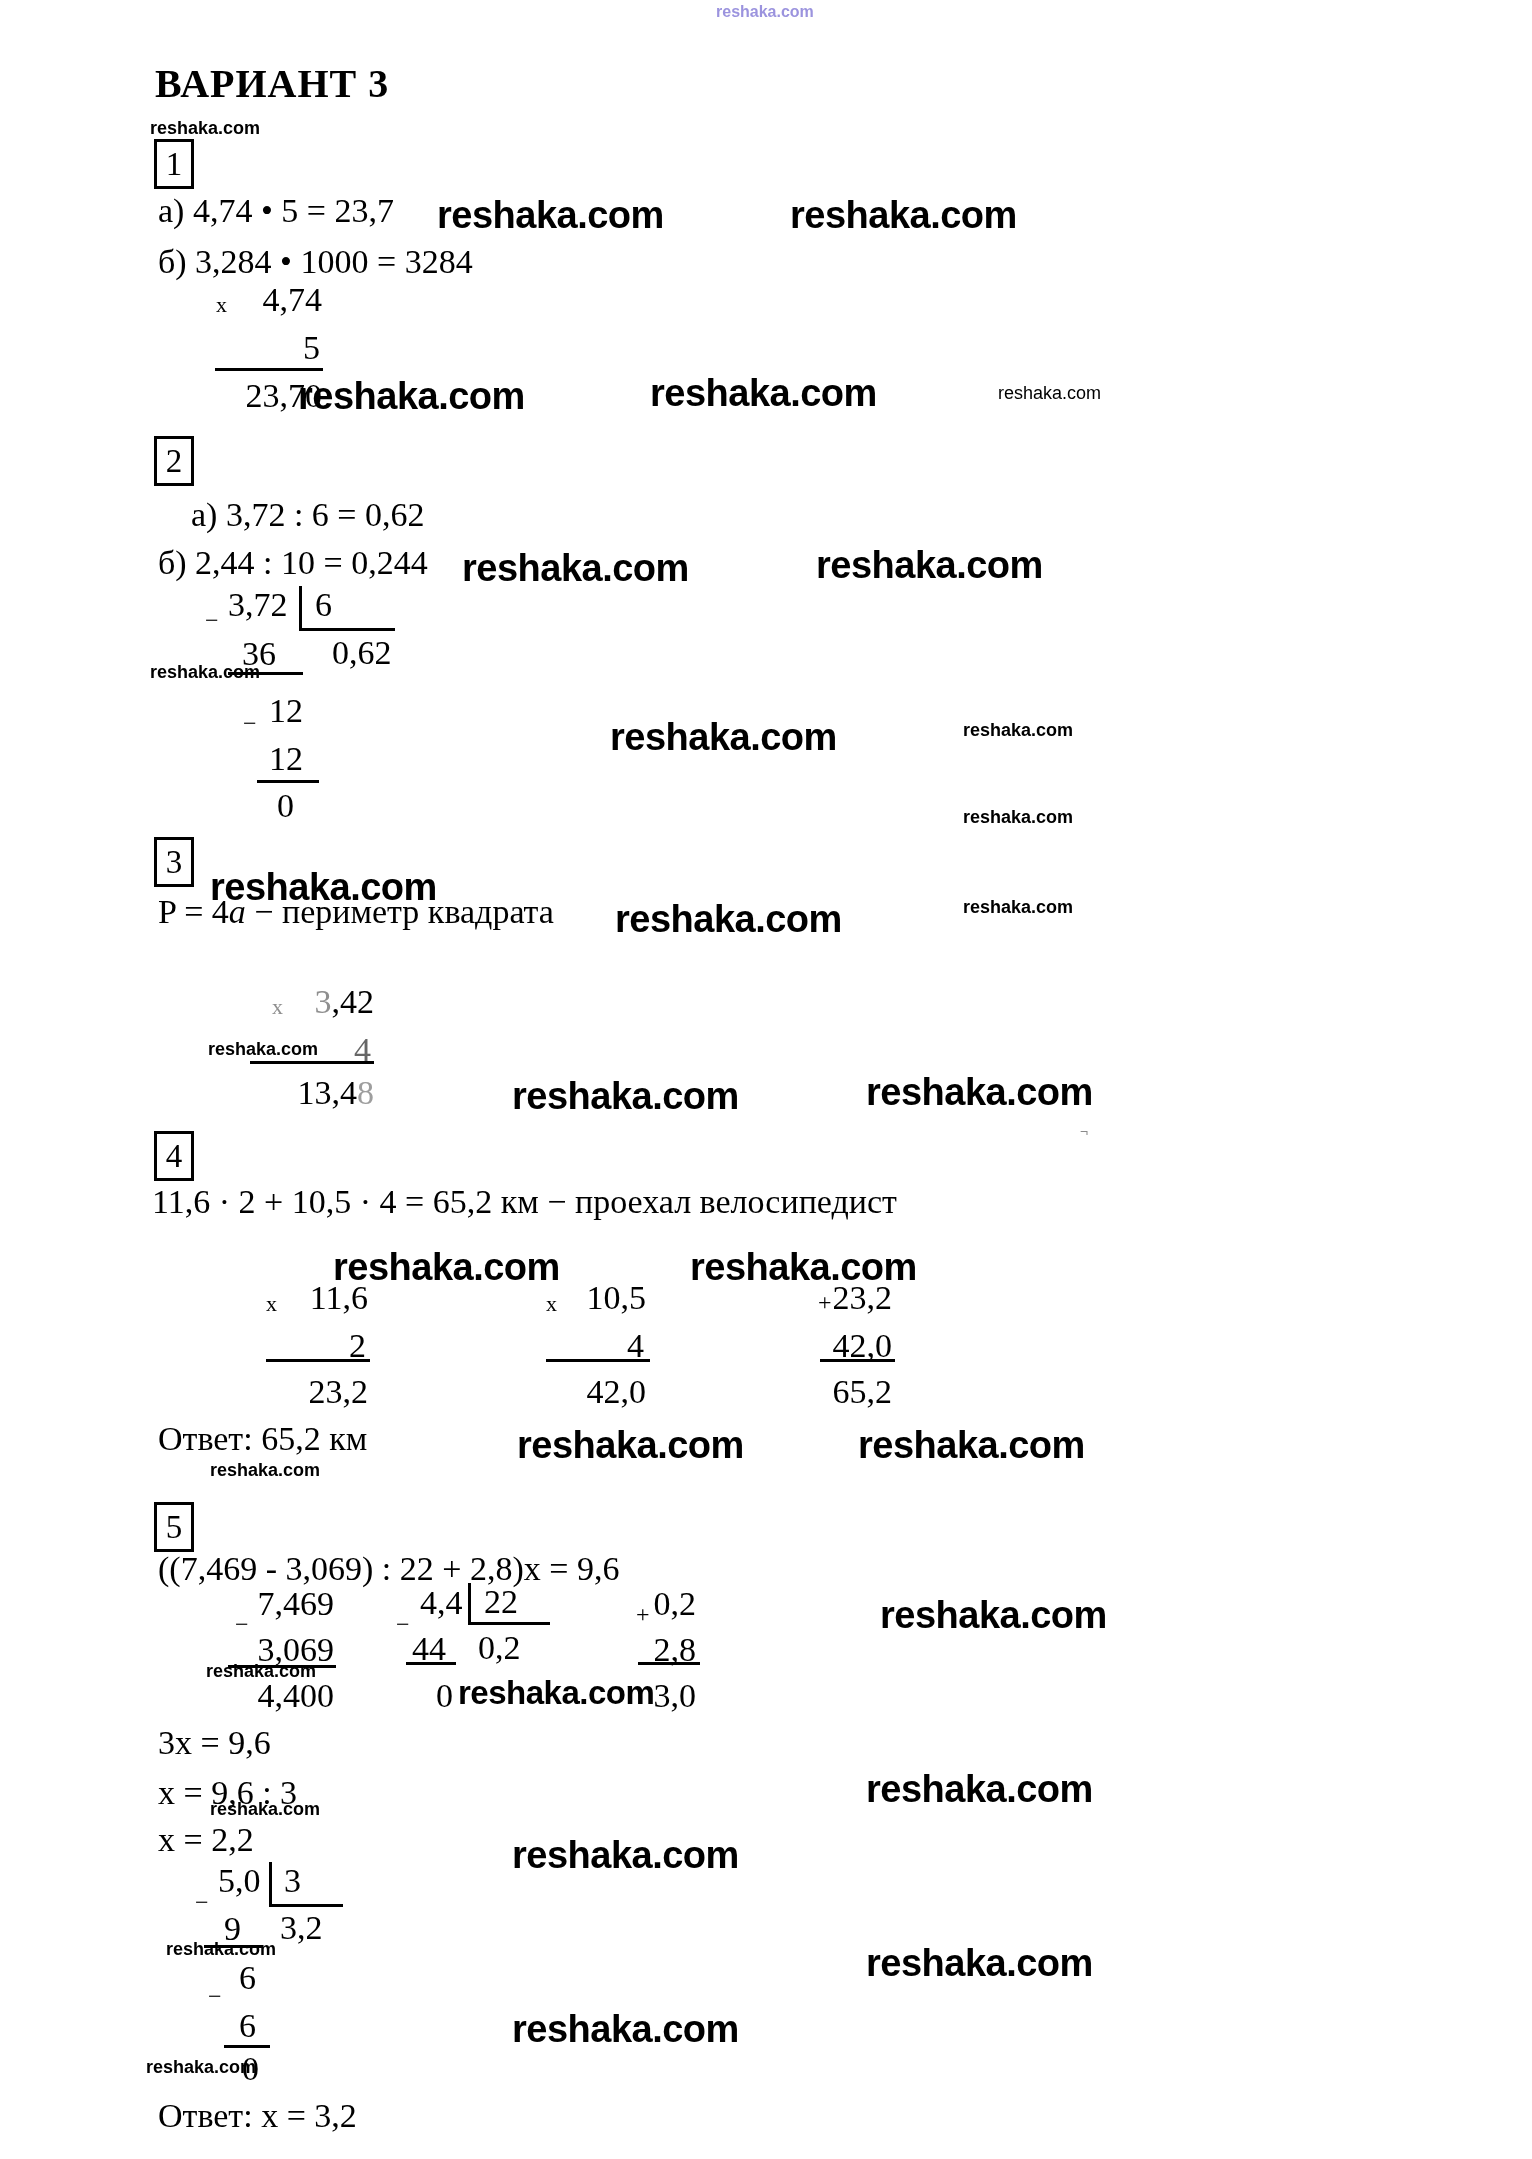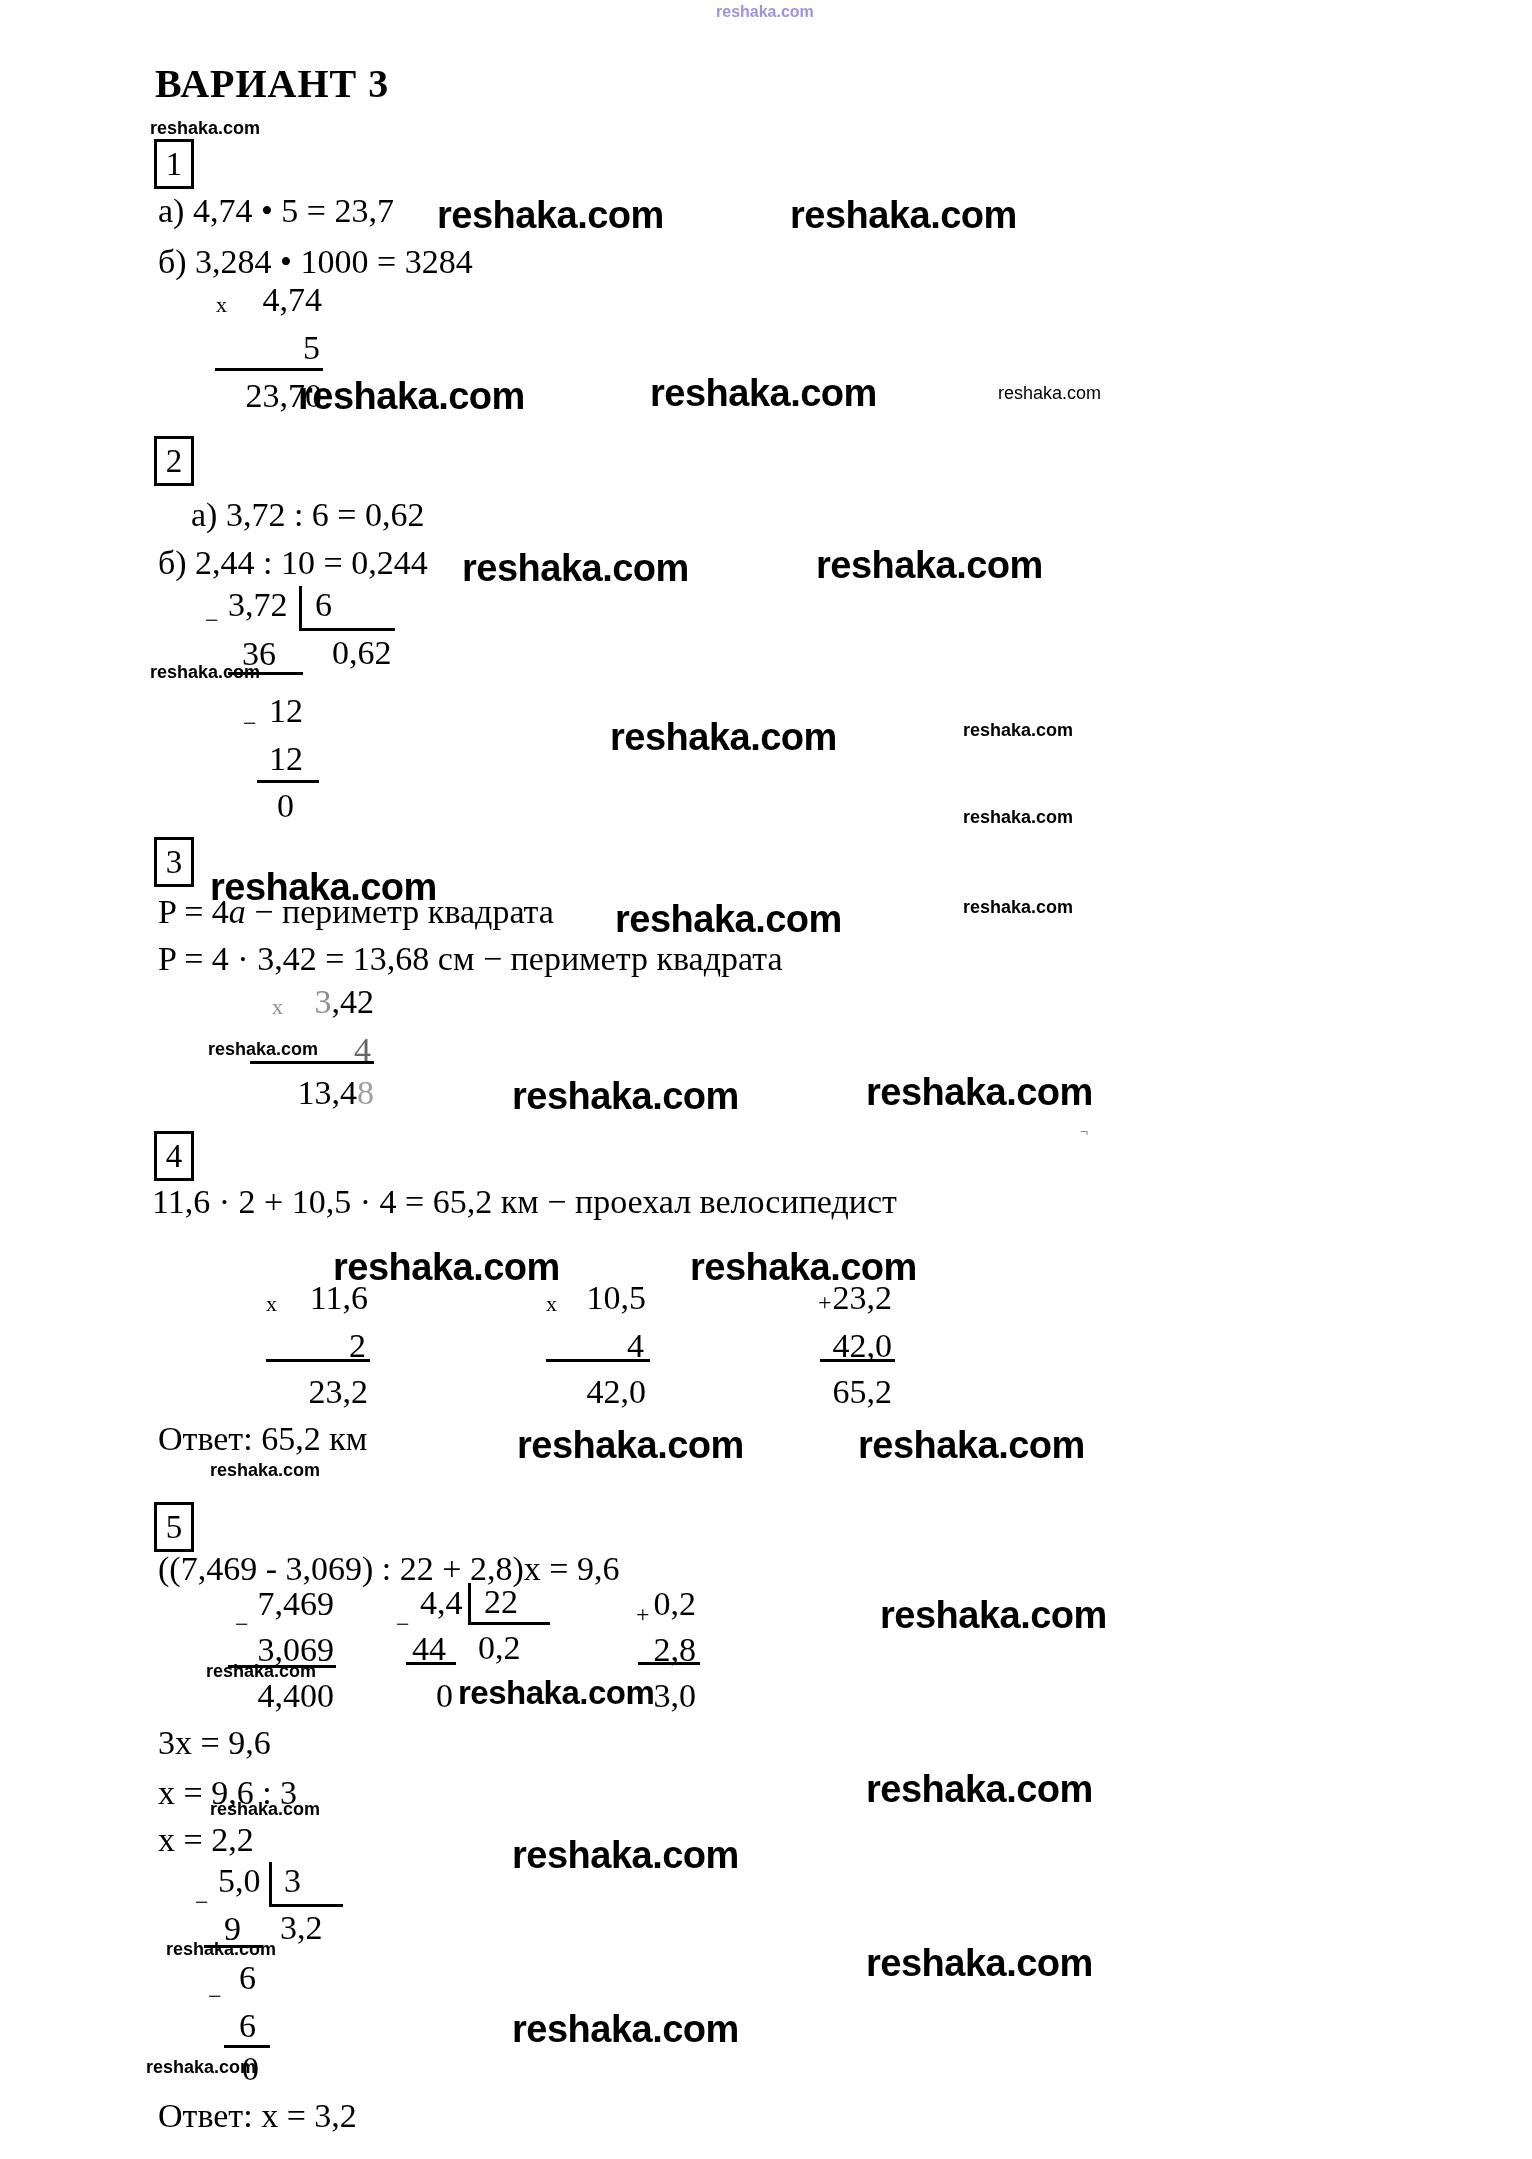--- a/index.html
+++ b/index.html
@@ -88,21 +88,20 @@
   <span class="wm-s" style="left:963px;top:721px;">reshaka.com</span>
   <span class="wm-s" style="left:963px;top:808px;">reshaka.com</span>
 
   <div class="box" style="left:154px;top:837px;">
     <span>3</span>
   </div>
   <span class="wm-b" style="left:210px;top:868px;">reshaka.com</span>
   <div class="math" style="left:158px;top:892px;"><span>P = 4</span><span class="it">a</span><span> − периметр квадрата</span></div>
   <span class="wm-b" style="left:615px;top:900px;">reshaka.com</span>
   <span class="wm-s" style="left:963px;top:898px;">reshaka.com</span>
-  <div class="math" style="left:158px;top:939px;">P = 4 · 3,42 = 13,68 см − периметр квадрата</div>
 
   <span class="sign gray" style="left:272px;top:996px;font-size:22px;">х</span>
   <div class="num-r" style="right:1158px;top:982px;"><span class="gray">3</span><span>,42</span></div>
   <span class="wm-s" style="left:208px;top:1040px;">reshaka.com</span>
   <div class="num-r dgray" style="right:1161px;top:1030px;">4</div>
   <div class="line" style="left:250px;top:1061px;width:124px;"></div>
   <div class="num-r" style="right:1158px;top:1073px;"><span>13,4</span><span class="gray2">8</span></div>
   <span class="wm-b" style="left:512px;top:1077px;">reshaka.com</span>
   <span class="wm-b" style="left:866px;top:1073px;">reshaka.com</span>
   <span class="mark" style="left:1080px;top:1124px;">¬</span>

